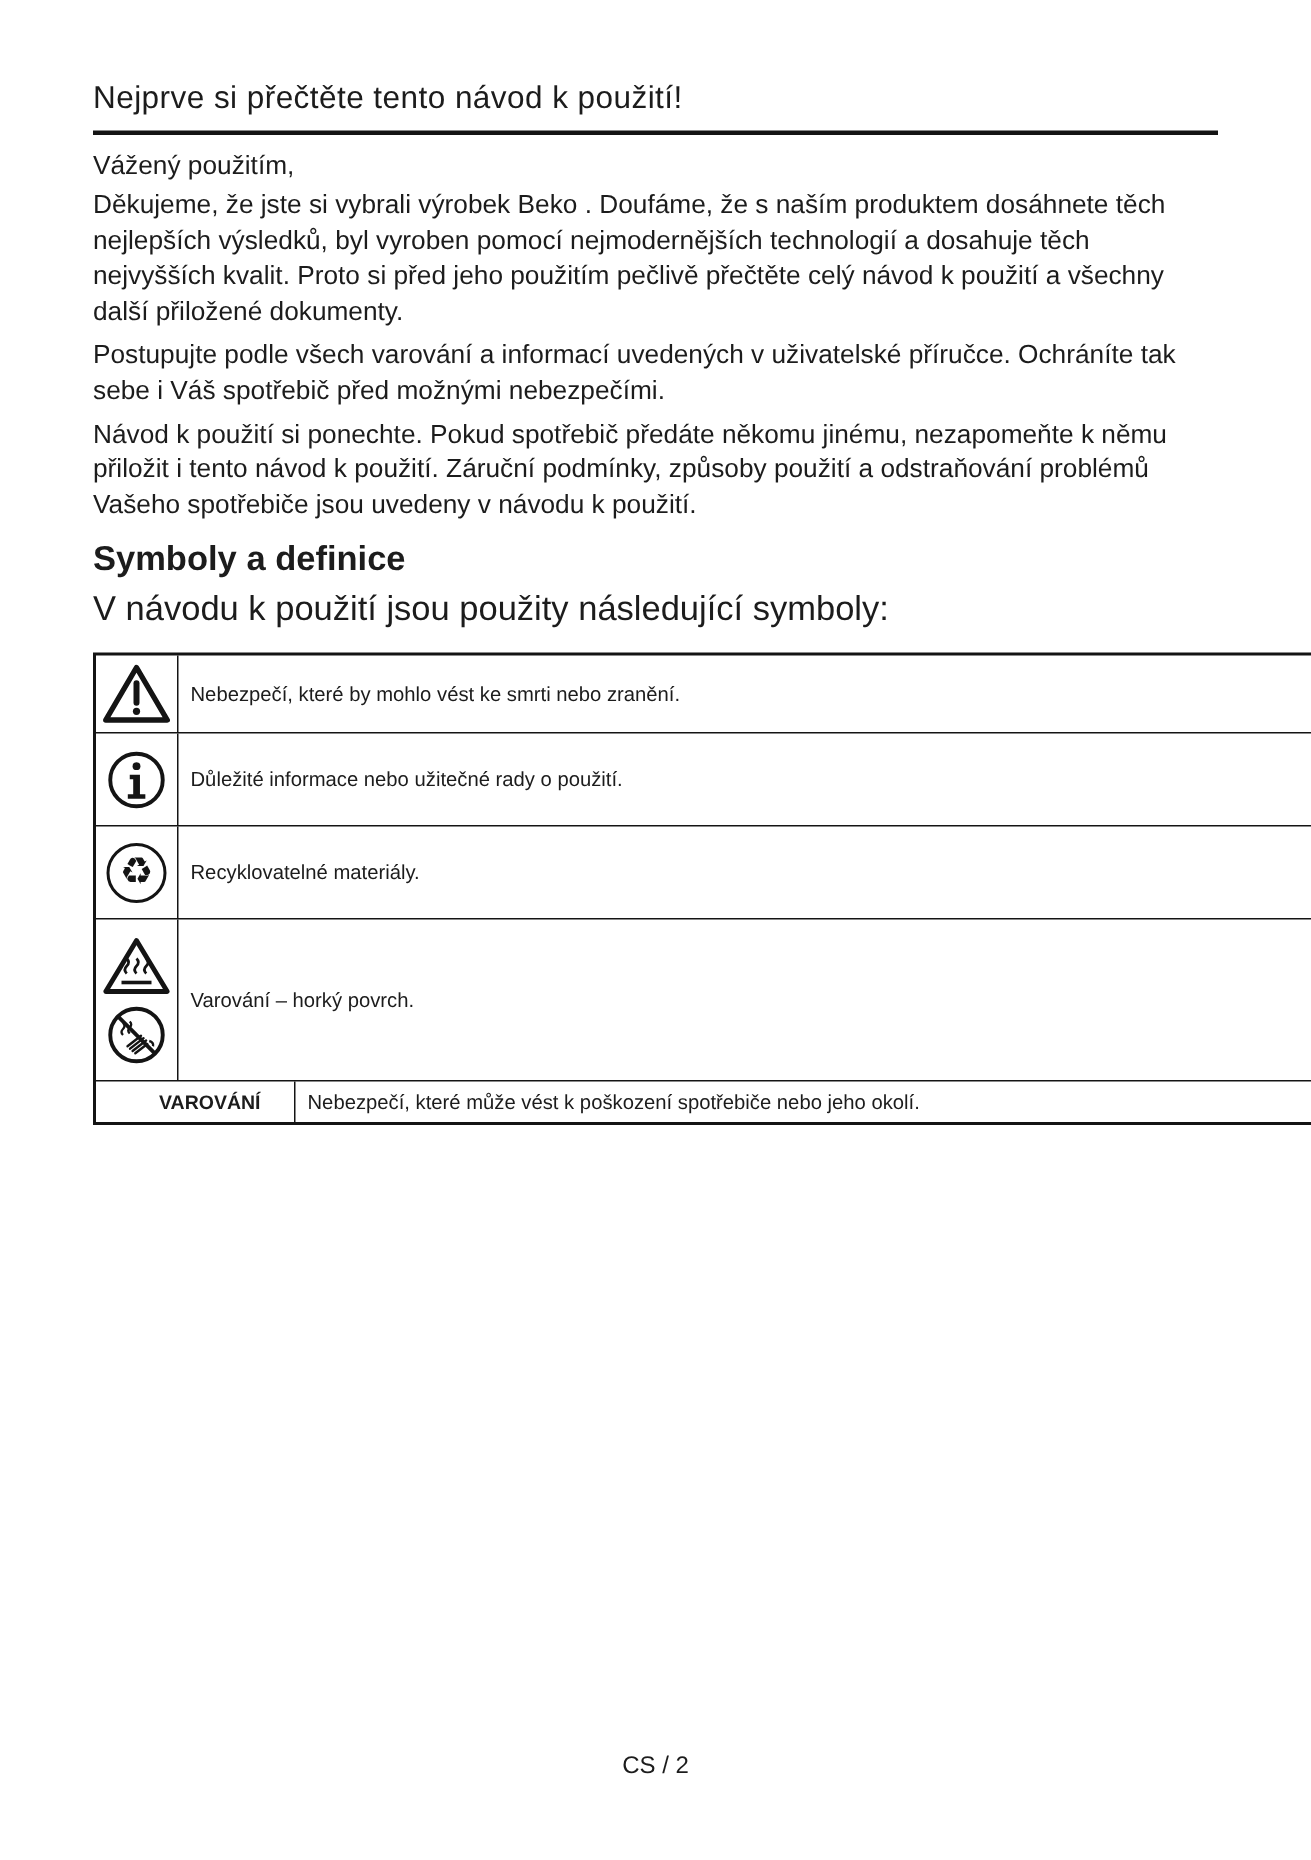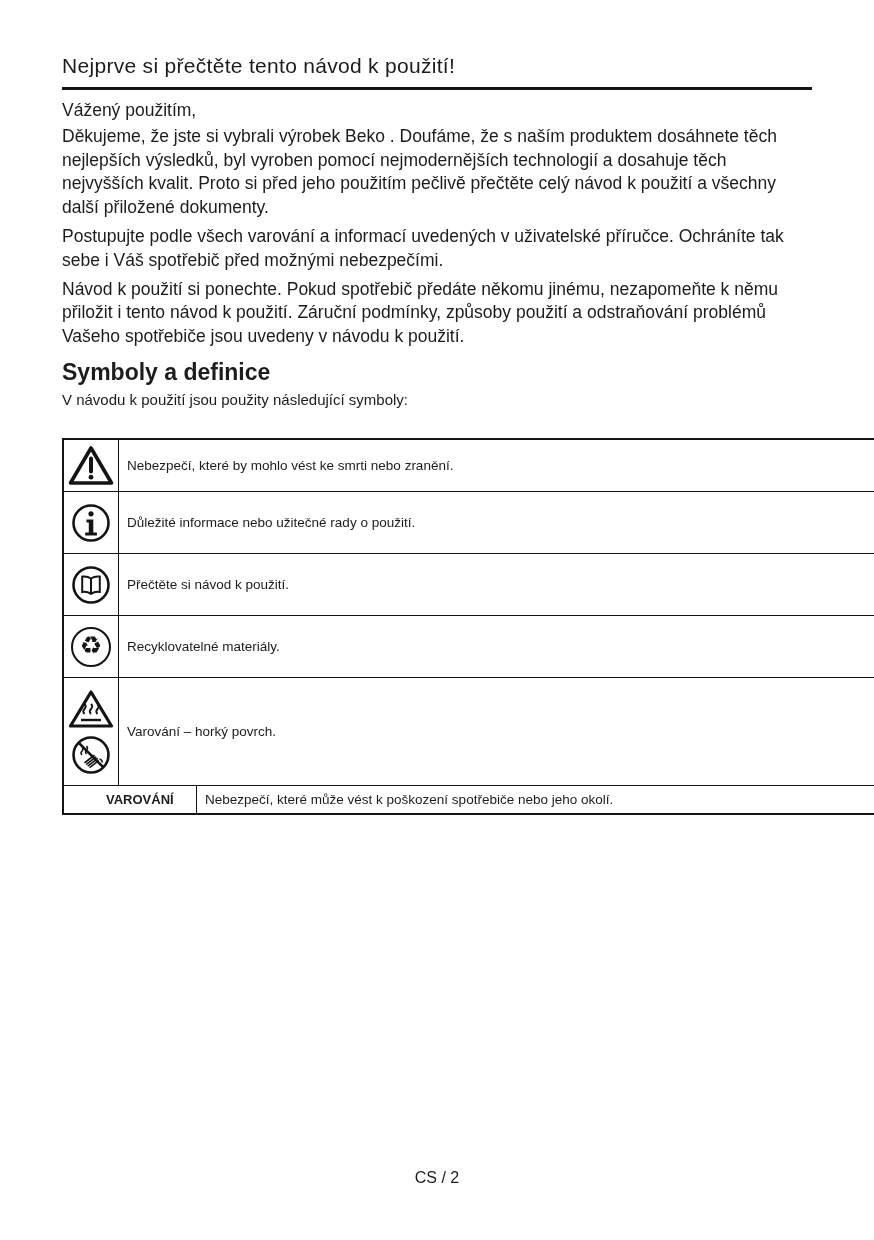--- a/index.html
+++ b/index.html
@@ -18,21 +18,21 @@
 
   .intro p{
     font-size:17.5px; line-height:1.36; margin-bottom:2px;
     text-align:left;
   }
   .intro p.gap{ margin-top:5px; }
 
   .sub-heading{
     font-size:23px; font-weight:bold; margin-top:10px; margin-bottom:4px;
   }
-  .lead{ font-size:15px; line-height:1.36; margin-bottom:28px; }
+  .lead{ font-size:23px; line-height:1.36; margin-bottom:14px; }
 
   .symbol-table{
     border:2px solid #141414; width:814px;
   }
   .srow{ display:flex; align-items:stretch; }
   .srow + .srow{ border-top:1.5px solid #141414; }
   .icon-cell{
     width:55px; flex:0 0 55px; border-right:1.5px solid #141414;
     display:flex; flex-direction:column; align-items:center; justify-content:center;
     gap:6px; padding:5px 2px;
@@ -103,30 +103,20 @@
       <div class="icon-cell">
         <svg width="40" height="40" viewBox="0 0 40 40">
           <circle cx="20" cy="20" r="17.5" fill="none" stroke="#141414" stroke-width="2.6"></circle>
           <circle cx="20" cy="10.8" r="2.6" fill="#141414"></circle>
           <path d="M15.5 16.5 h6.8 v13 h3.6 v3 H14.2 v-3 h3.6 v-10 h-2.3 z" fill="#141414"></path>
         </svg>
       </div>
       <div class="text-cell">Důležité informace nebo užitečné rady o použití.</div>
     </div>
 
-    <div class="srow r3">
-      <div class="icon-cell">
-        <svg width="40" height="40" viewBox="0 0 40 40">
-          <circle cx="20" cy="20" r="17.5" fill="none" stroke="#141414" stroke-width="2.6"></circle>
-          <path d="M20 13.5 C17.5 11.8 14.2 11.2 11.2 11.6 V27 c3 -0.4 6.3 0.2 8.8 1.9 c2.5 -1.7 5.8 -2.3 8.8 -1.9 V11.6 c-3 -0.4 -6.3 0.2 -8.8 1.9 Z" fill="none" stroke="#141414" stroke-width="2"></path>
-          <path d="M20 13.5 V28.9" stroke="#141414" stroke-width="2"></path>
-        </svg>
-      </div>
-      <div class="text-cell">Přečtěte si návod k použití.</div>
-    </div>
 
     <div class="srow r4">
       <div class="icon-cell">
         <span class="circle-icon">
           <span class="recycle-glyph">♻</span>
         </span>
       </div>
       <div class="text-cell">Recyklovatelné materiály.</div>
     </div>
 

